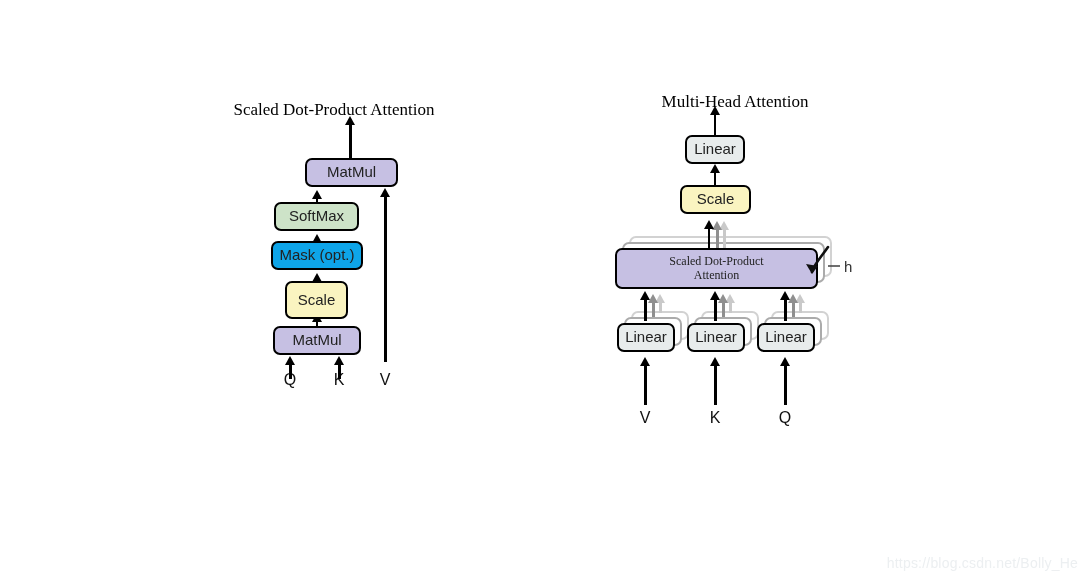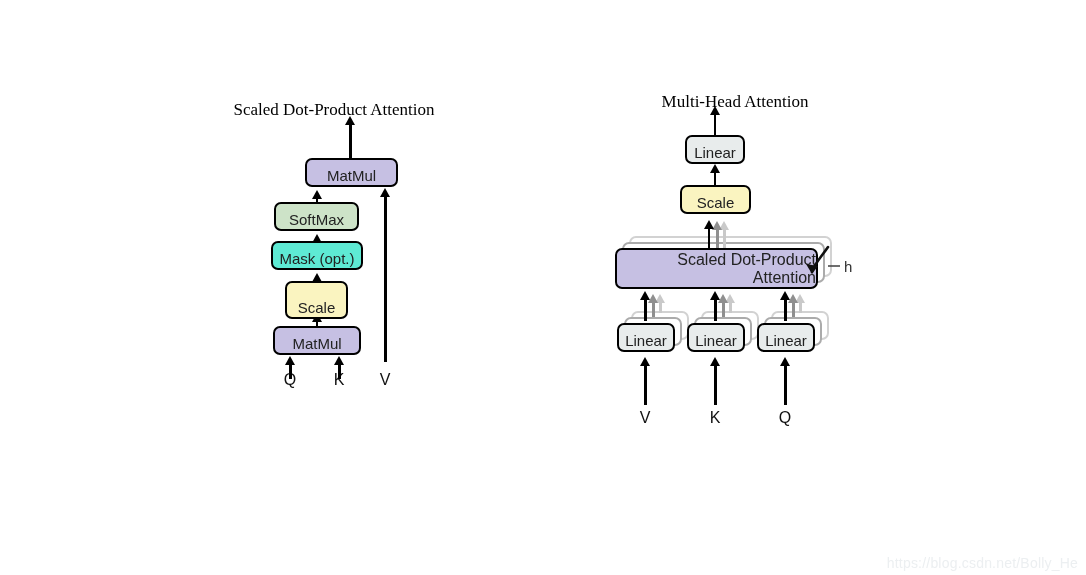--- a/index.html
+++ b/index.html
@@ -16,29 +16,29 @@
     font-size:17px;color:#000;white-space:nowrap;
     text-align:center;
   }
 
   
   .node{
     position:absolute;
     box-sizing:border-box;
     border:2.5px solid #000;
     border-radius:7px;
-    display:flex;align-items:flex-end;justify-content:center;
+    display:flex;align-items:center;justify-content:center;
     font-family:"Liberation Sans",sans-serif;
     font-size:15px;color:#222;
     line-height:1.12;
     text-align:center;
     background:#fff;
     z-index:6;
   }
-  .node.two-line{font-size:16px;}
+  .node.two-line{font-size:12px;font-family:Liberation Serif, serif;}
 
   
   .ghost{
     position:absolute;box-sizing:border-box;
     border-radius:7px;
     z-index:3;
     background:#fff;
   }
 
   
@@ -110,21 +110,21 @@
   <div class="vline" style="left:384px;top:195px;height:167px;"></div>
   <div class="ahead" style="left:380.3px;top:188px;"></div>
 
   <div class="node" style="left:274px;top:202px;width:85px;height:29px;background:#cde3c8;border-radius:7px;">
     <span>SoftMax</span>
   </div>
 
   <div class="vline" style="left:315.5px;top:241px;height:14px;"></div>
   <div class="ahead" style="left:311.8px;top:234px;"></div>
 
-  <div class="node" style="left:271px;top:241px;width:92px;height:29px;background:#5eead4;">
+  <div class="node" style="left:271px;top:241px;width:92px;height:29px;background:#0ea5e9;">
     <span>Mask (opt.)</span>
   </div>
 
   <div class="vline" style="left:315.5px;top:280px;height:14px;"></div>
   <div class="ahead" style="left:311.8px;top:273px;"></div>
 
   <div class="node" style="left:285px;top:281px;width:63px;height:38px;background:#faf4c0;">
     <span>Scale</span>
   </div>
 

